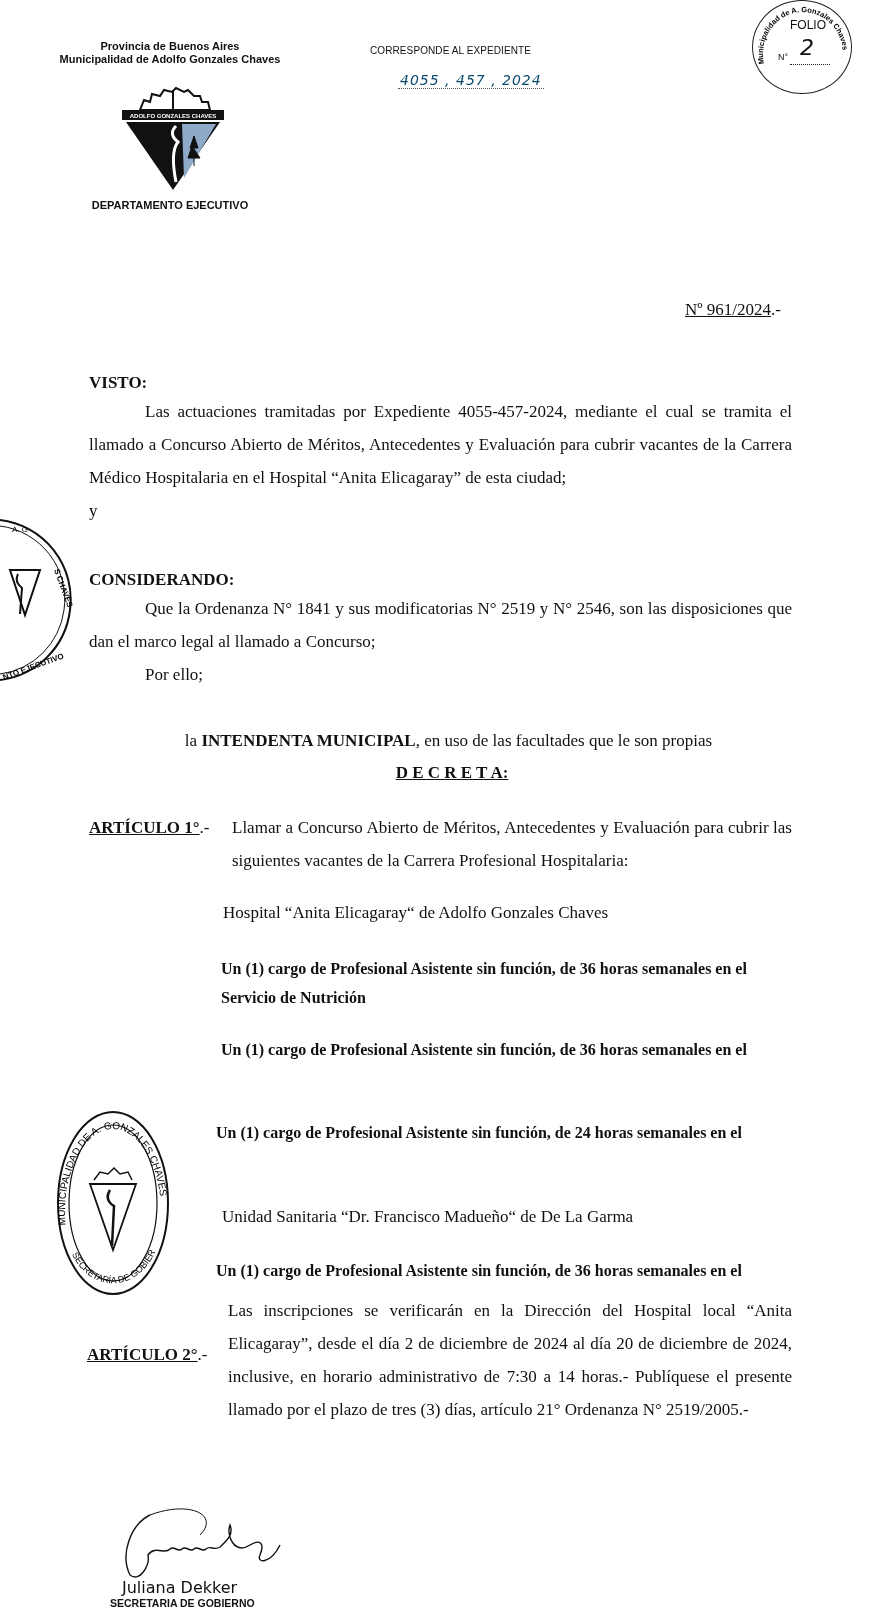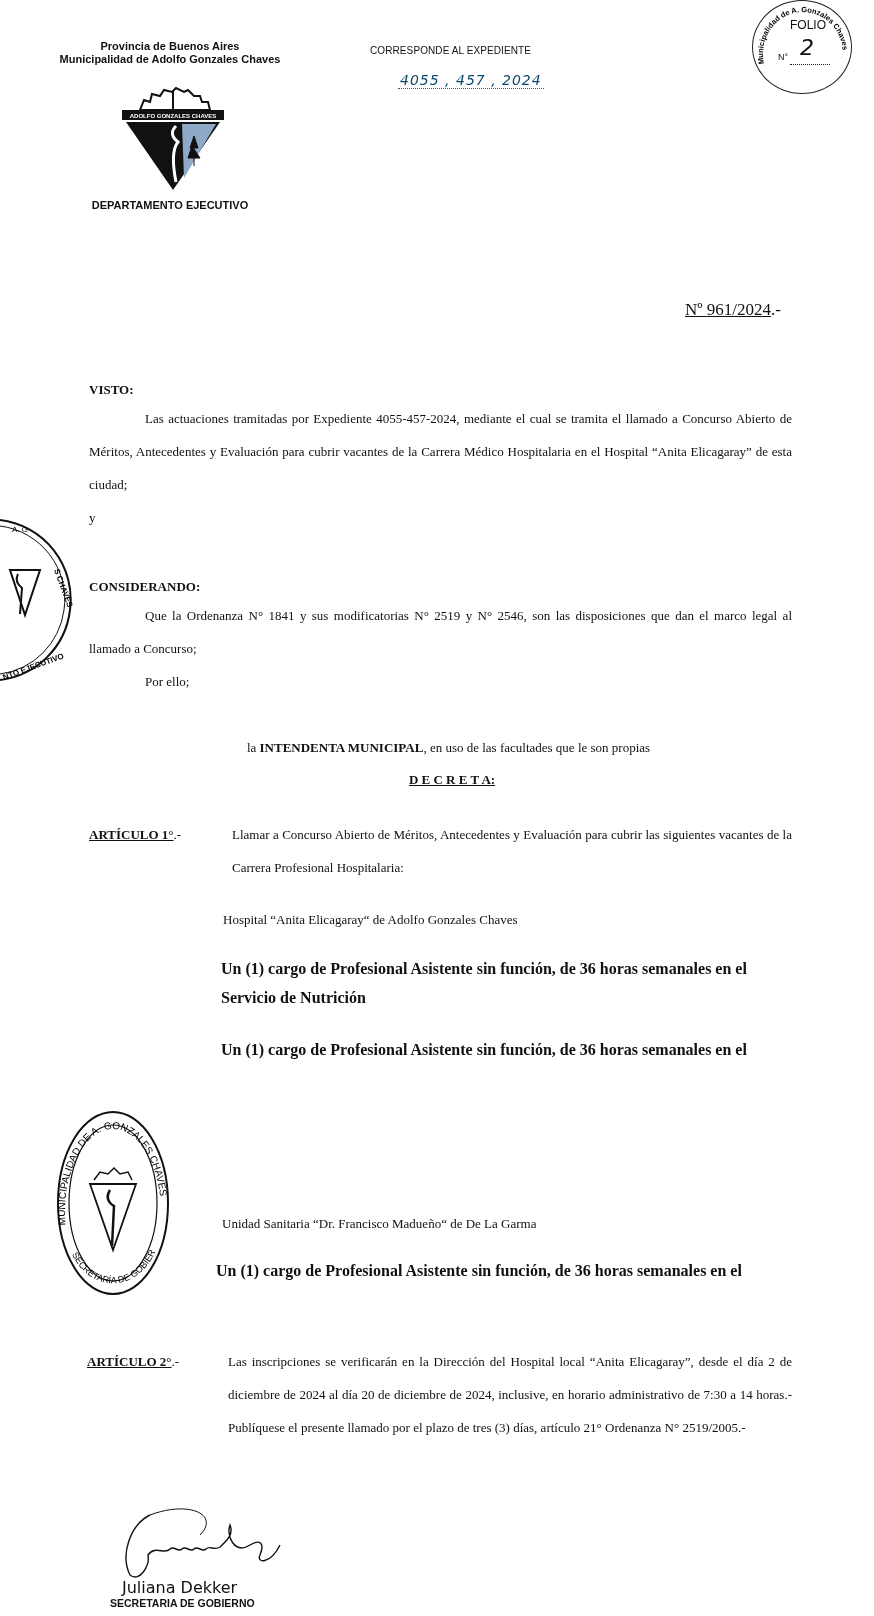--- a/index.html
+++ b/index.html
@@ -14,21 +14,21 @@
   .exp-hand { left: 398px; top: 72px; font-family: "DejaVu Sans", sans-serif; font-style: italic; font-size: 14px; color: #0c4a6e;
               border-bottom: 1px dotted #555; padding: 0 2px; letter-spacing: 1px; }
   .folio { left: 752px; top: 0px; width: 98px; height: 92px; border: 1.5px solid #222; border-radius: 50%; }
   .folio-title { left: 790px; top: 18px; font-size: 12px; font-family: "Liberation Sans", sans-serif; }
   .folio-no { left: 778px; top: 52px; font-size: 9px; font-family: "Liberation Sans", sans-serif; }
   .folio-num { left: 800px; top: 35px; font-size: 22px; font-family: "DejaVu Sans", sans-serif; font-style: italic; }
   .folio-dots { left: 790px; top: 64px; width: 40px; border-bottom: 1px dotted #222; }
   .folio-ring-txt { font-size: 7.5px; font-family: "Liberation Sans", sans-serif; font-weight: bold; }
   .decnum { left: 685px; top: 300px; font-size: 17px; }
   .decnum u { text-decoration: underline; }
-  .p { font-size: 13px; line-height: 33px; margin-top: 7px; }
+  .p { font-size: 17px; line-height: 33px; }
   .bold { font-weight: bold; }
   .just { text-align: justify; text-align-last: left; }
   .indent { text-indent: 56px; }
   .item { font-size: 16px; font-weight: bold; line-height: 29px; }
   .ul { text-decoration: underline; }
   .stamp-left { left: -30px; top: 510px; width: 110px; height: 180px; }
   .stamp-oval { left: 56px; top: 1110px; width: 114px; height: 186px; }
   .sig { left: 110px; top: 1505px; width: 180px; height: 80px; }
   .sig-name { left: 122px; top: 1578px; font-family: "DejaVu Sans", sans-serif; font-size: 16px; }
   .sig-role { left: 110px; top: 1597px; font-family: "Liberation Sans", sans-serif; font-weight: bold; font-size: 10.5px; }
@@ -106,20 +106,21 @@
 <div class="abs p" style="left:223px;top:896px;">Hospital “Anita Elicagaray“ de Adolfo Gonzales Chaves</div>
 
 <div class="abs item" style="left:221px;top:954px;width:572px;">
   <div>Un (1) cargo de Profesional Asistente sin función, de 36 horas semanales en el</div>
   <div>Servicio de Nutrición</div>
 </div>
 <div class="abs item" style="left:221px;top:1035px;width:572px;">
   <div>Un (1) cargo de Profesional Asistente sin función, de 36 horas semanales en el</div>
 </div>
 <div class="abs item" style="left:216px;top:1118px;width:577px;">
+  <div>Un (1) cargo de Profesional Asistente sin función, de 24 horas semanales en el</div>
 </div>
 
 <div class="abs p" style="left:222px;top:1200px;">Unidad Sanitaria “Dr. Francisco Madueño“ de De La Garma</div>
 
 <div class="abs item" style="left:216px;top:1256px;width:577px;">
   <div>Un (1) cargo de Profesional Asistente sin función, de 36 horas semanales en el</div>
 </div>
 
 <svg class="abs stamp-oval" viewBox="0 0 114 186">
   <ellipse cx="57" cy="93" rx="55" ry="91" fill="none" stroke="#111" stroke-width="2"></ellipse>
@@ -131,20 +132,20 @@
   <text font-size="10" font-family="Liberation Sans, sans-serif"><textPath href="#ovTop" startOffset="2%">MUNICIPALIDAD DE A. GONZALES CHAVES</textPath></text>
   <text font-size="9" font-family="Liberation Sans, sans-serif"><textPath href="#ovBot" startOffset="4%">SECRETARÍA DE GOBIERNO</textPath></text>
   <path d="M38 70 L44 62 L52 64 L58 58 L64 64 L72 62 L76 70" fill="none" stroke="#111" stroke-width="1.5"></path>
   <path d="M34 74 L80 74 L57 140 Z" fill="none" stroke="#111" stroke-width="1.8"></path>
   <path d="M54 80 Q48 90 58 96 L56 136" fill="none" stroke="#111" stroke-width="2.5"></path>
 </svg>
 
 <div class="abs p" style="left:87px;top:1338px;">
   <b class="ul">ARTÍCULO 2°</b><span>.- </span>
 </div>
-<div class="abs p just" style="left:228px;top:1338px;width:564px;">Las inscripciones se verificarán en la Dirección del Hospital local “Anita Elicagaray”, desde el día 2 de diciembre de 2024 al día 20 de diciembre de 2024, inclusive, en horario administrativo de 7:30 a 14 horas.- Publíquese el presente llamado por el plazo de tres (3) días, artículo 21° Ordenanza N° 2519/2005.-</div>
+<div class="abs p just" style="left:228px;top:1294px;width:564px;">Las inscripciones se verificarán en la Dirección del Hospital local “Anita Elicagaray”, desde el día 2 de diciembre de 2024 al día 20 de diciembre de 2024, inclusive, en horario administrativo de 7:30 a 14 horas.- Publíquese el presente llamado por el plazo de tres (3) días, artículo 21° Ordenanza N° 2519/2005.-</div>
 
 <svg class="abs sig" viewBox="0 0 180 80">
   <path d="M40 10 C20 20 10 50 20 70 C30 78 40 60 38 50 C45 40 55 50 60 44 C64 40 68 48 72 44 C76 40 80 48 84 44 C88 40 92 48 96 44 C100 40 104 46 110 42 C116 36 124 30 120 20 C116 30 124 50 140 40 C150 34 155 38 150 50 C146 58 160 60 170 40" fill="none" stroke="#111" stroke-width="1.4"></path>
   <path d="M40 10 C80 -5 110 10 90 30" fill="none" stroke="#111" stroke-width="1"></path>
 </svg>
 <div class="abs sig-name">Juliana Dekker</div>
 <div class="abs sig-role">SECRETARIA DE GOBIERNO</div>
 
 </body></html>

